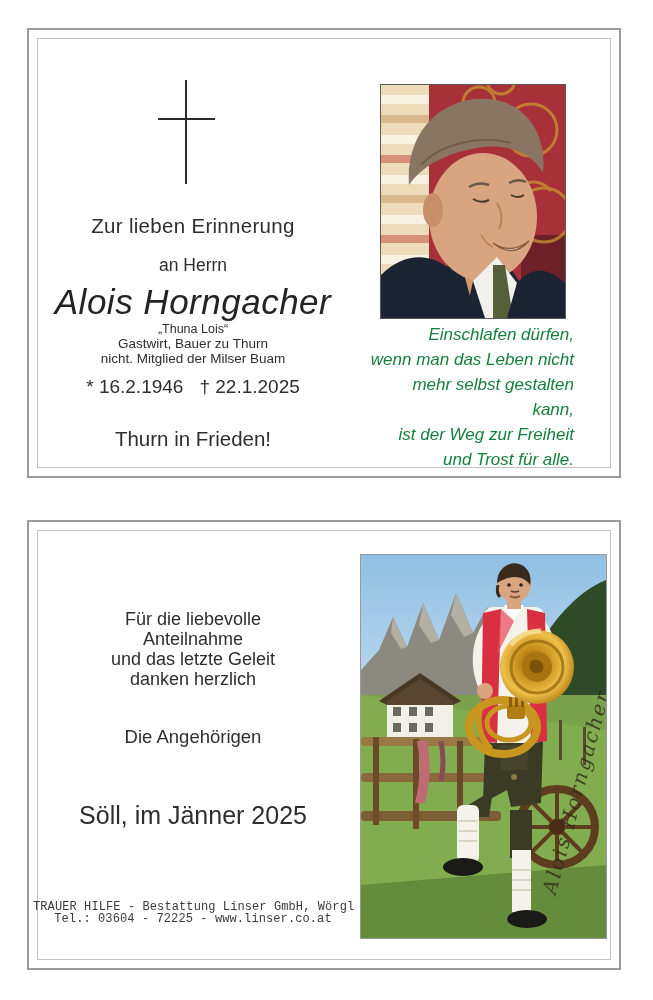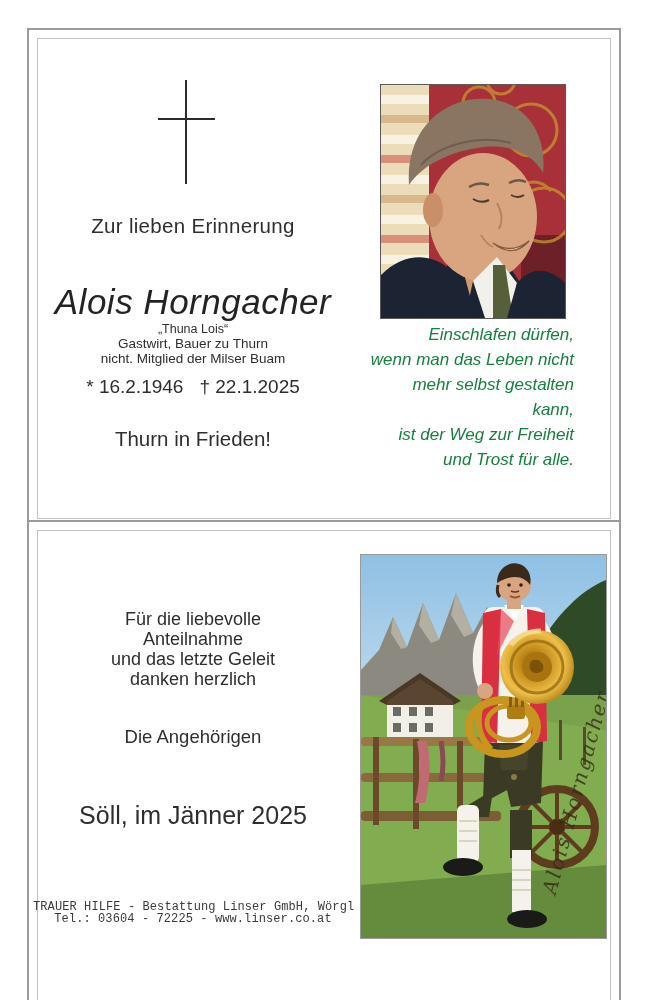--- a/index.html
+++ b/index.html
@@ -1,18 +1,18 @@
 <!DOCTYPE html>
 <html><head>
 <meta charset="utf-8">
 <style>
   html,body{margin:0;padding:0;background:#ffffff;}
   .card-page{position:relative;width:653px;height:1000px;background:#ffffff;
     font-family:"Liberation Sans",sans-serif;color:#2e2e2e;overflow:hidden;}
-  .panel{position:absolute;left:27px;width:594px;height:501px;background:#fff;
+  .panel{position:absolute;left:27px;width:594px;height:450px;background:#fff;
     border:2px solid #9b9b9b;box-sizing:border-box;}
   .panel-front{top:28px;}
   .panel-back{top:520px;}
   .panel-inner{position:absolute;inset:8px;border:1px solid #c2c2c2;pointer-events:none;}
   .txt{position:absolute;text-align:center;white-space:nowrap;}
   .col-left{left:4px;width:320px;}
   
   .cross-v{position:absolute;left:156px;top:50px;width:1.5px;height:104px;background:#2b2b2b;}
   .cross-h{position:absolute;left:129px;top:88px;width:57px;height:1.5px;background:#2b2b2b;}
   
@@ -48,20 +48,21 @@
 
   <div class="panel panel-front">
     <div class="panel-inner"></div>
 
     <div>
       <div class="cross-v"></div>
       <div class="cross-h"></div>
     </div>
 
     <div class="txt col-left intro">Zur lieben Erinnerung</div>
+    <div class="txt col-left salutation">an Herrn</div>
     <div class="txt col-left name">Alois Horngacher</div>
     <div class="txt col-left nickname">„Thuna Lois“</div>
     <div class="txt col-left occupation">Gastwirt, Bauer zu Thurn</div>
     <div class="txt col-left membership">nicht. Mitglied der Milser Buam</div>
     <div class="txt col-left dates">
       <span>* 16.2.1946</span>
       <span>† 22.1.2025</span>
     </div>
     <div class="txt col-left closing">Thurn in Frieden!</div>
 

